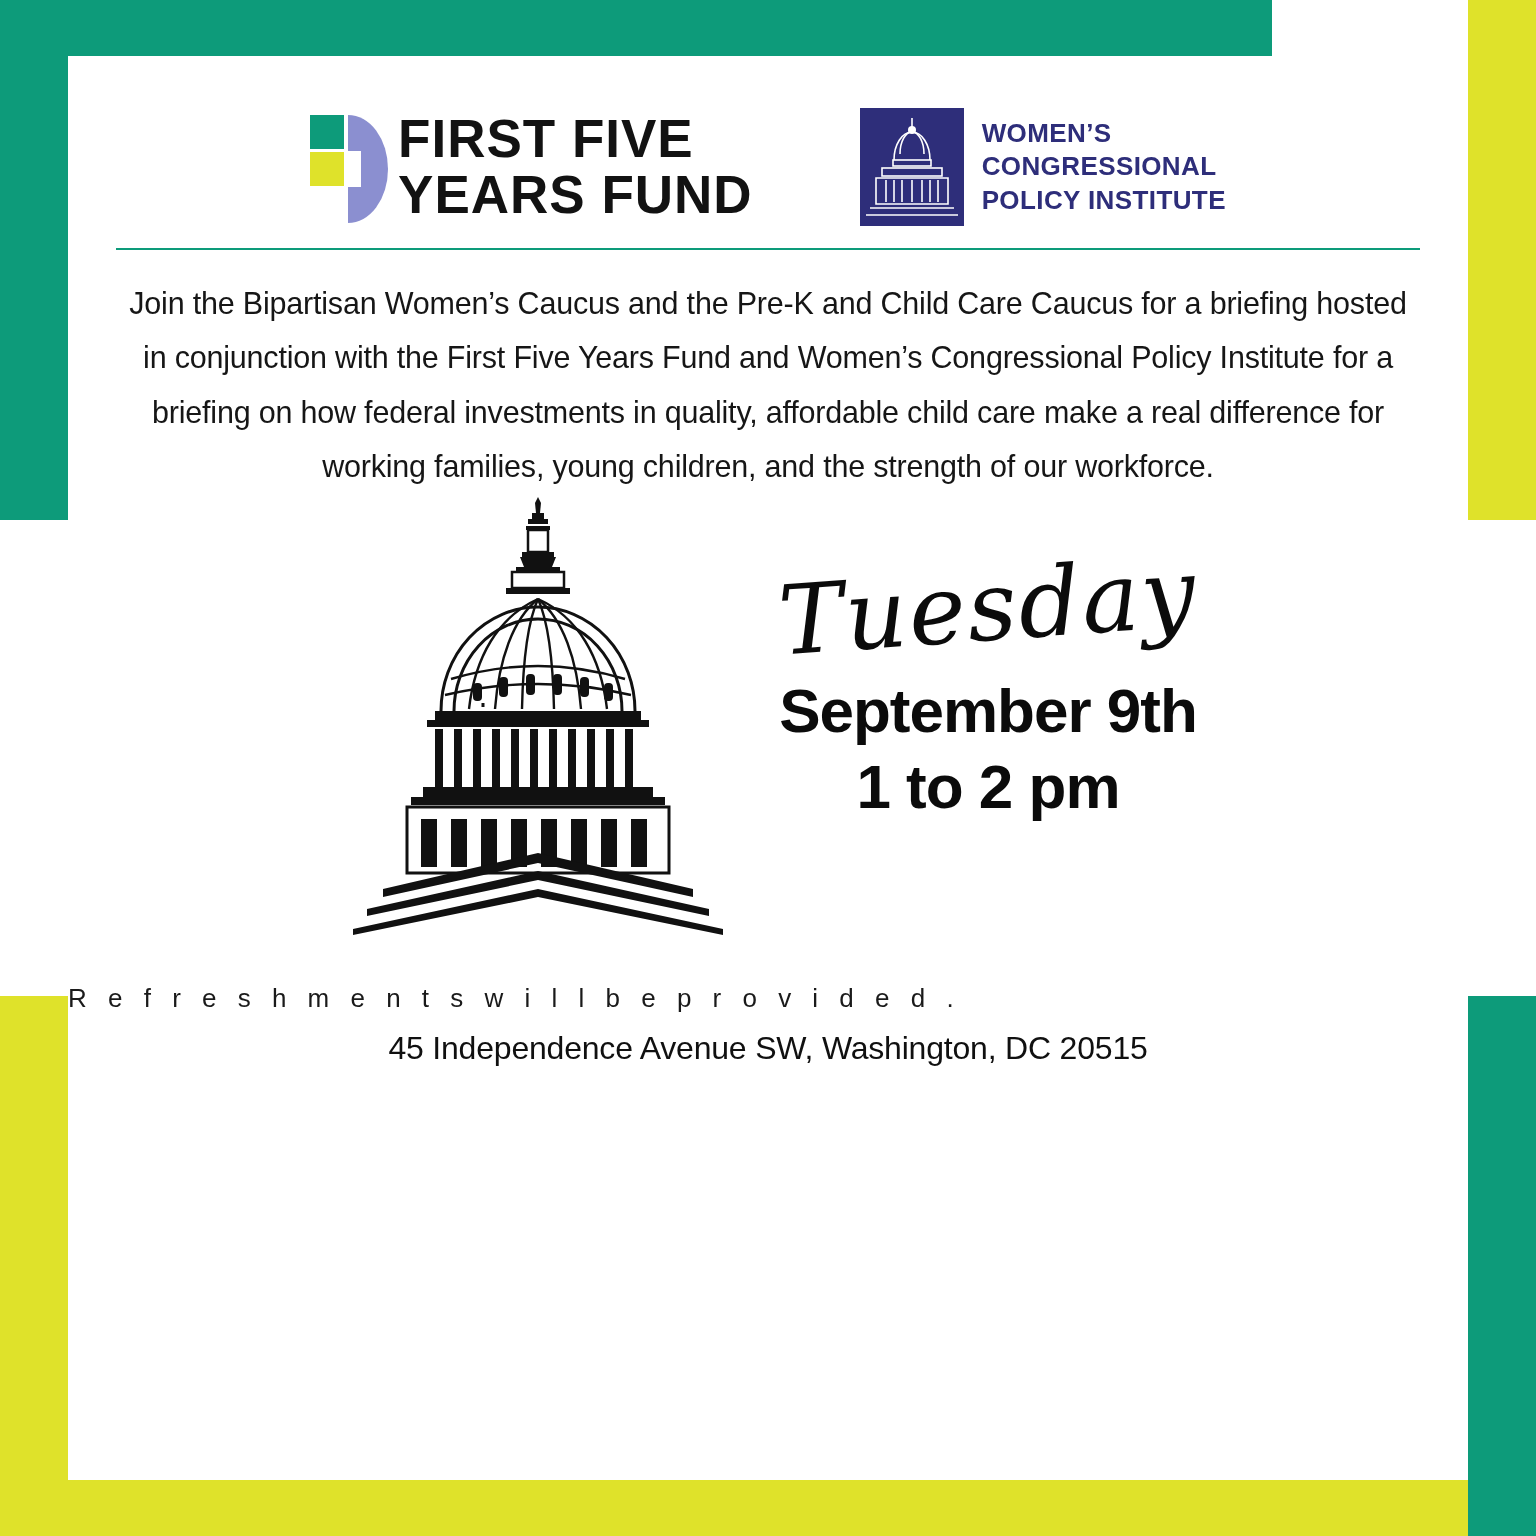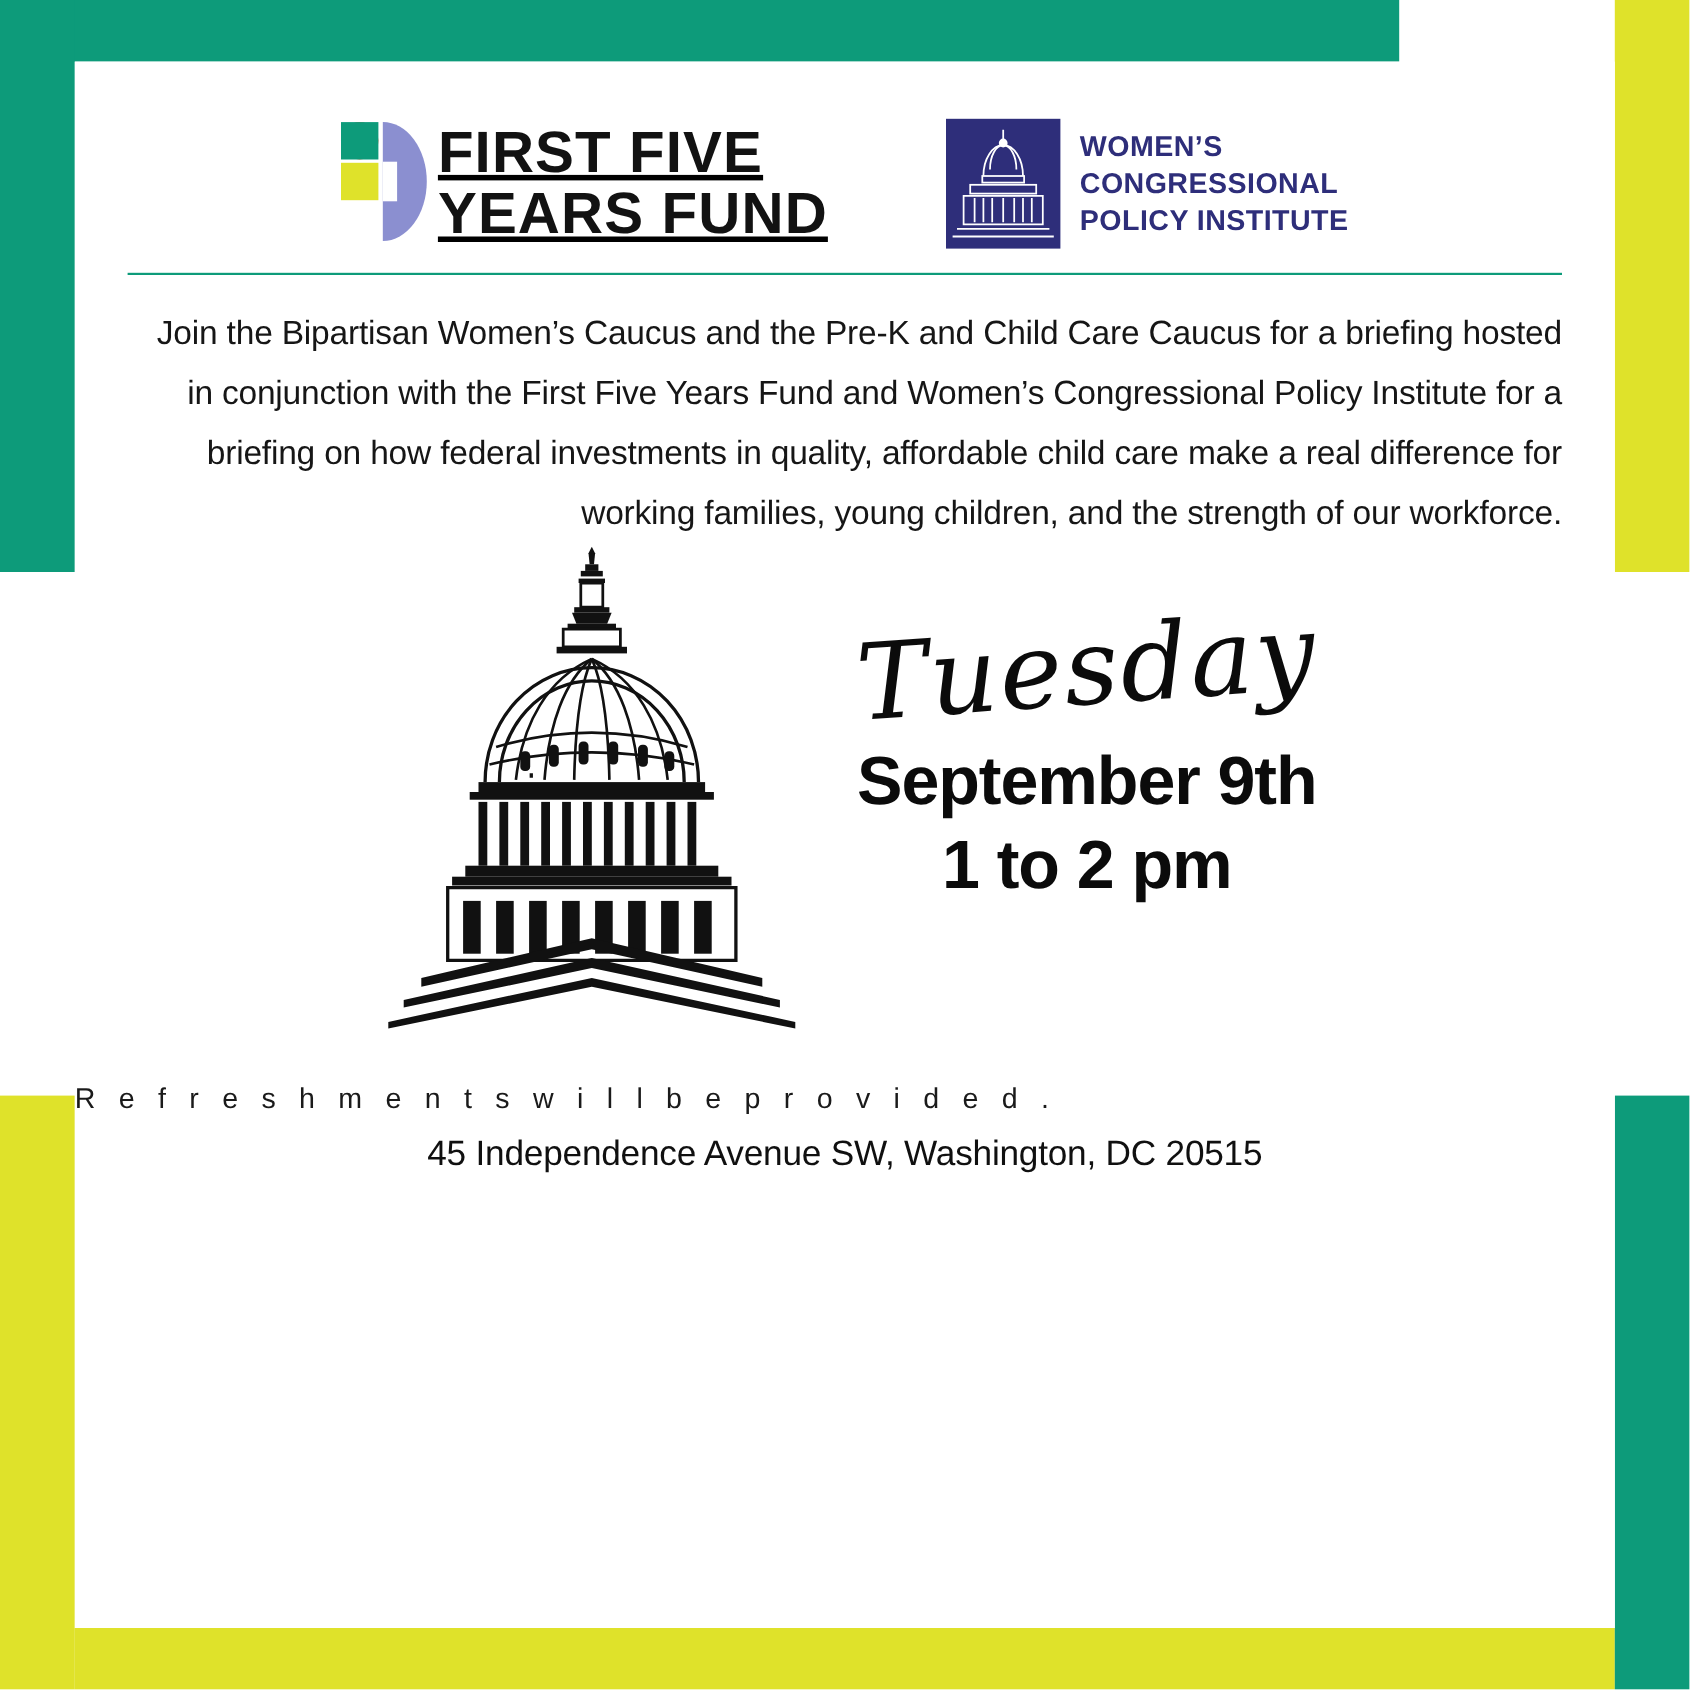--- a/index.html
+++ b/index.html
@@ -74,23 +74,22 @@
   
   .logo-row {
     display: flex;
     align-items: center;
     justify-content: center;
     gap: 70px;
     padding-top: 52px;
   }
   .ffyf-logo {
     display: flex;
-    align-items: flex-start;
+    align-items: flex-end;
     gap: 10px;
-    text-decoration: underline;
   }
   .ffyf-mark {
     position: relative;
     width: 78px;
     height: 108px;
   }
   .ffyf-mark .sq {
     position: absolute;
     width: 34px; height: 34px;
   }
@@ -155,21 +154,21 @@
     color: #0c0c0c;
   }
   .rule {
     margin: 22px 48px 0 48px;
     height: 2px;
     background: #0d9b7a;
   }
 
   .intro {
     margin: 26px 48px 0 48px;
-    text-align: right;
+    text-align: center;
     font-size: 30.5px;
     line-height: 1.78;
     color: #161616;
     letter-spacing: -0.2px;
   }
 
   
   .middle {
     position: relative;
     display: flex;

